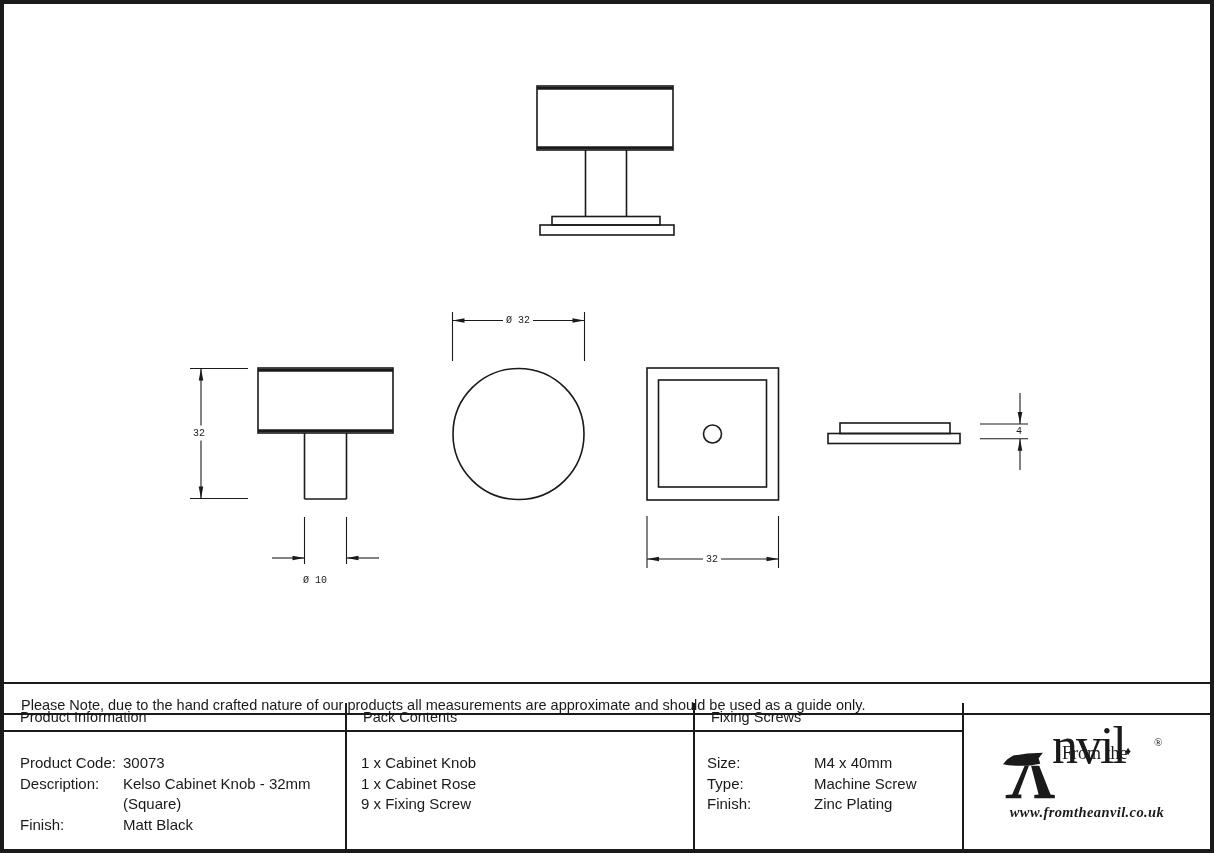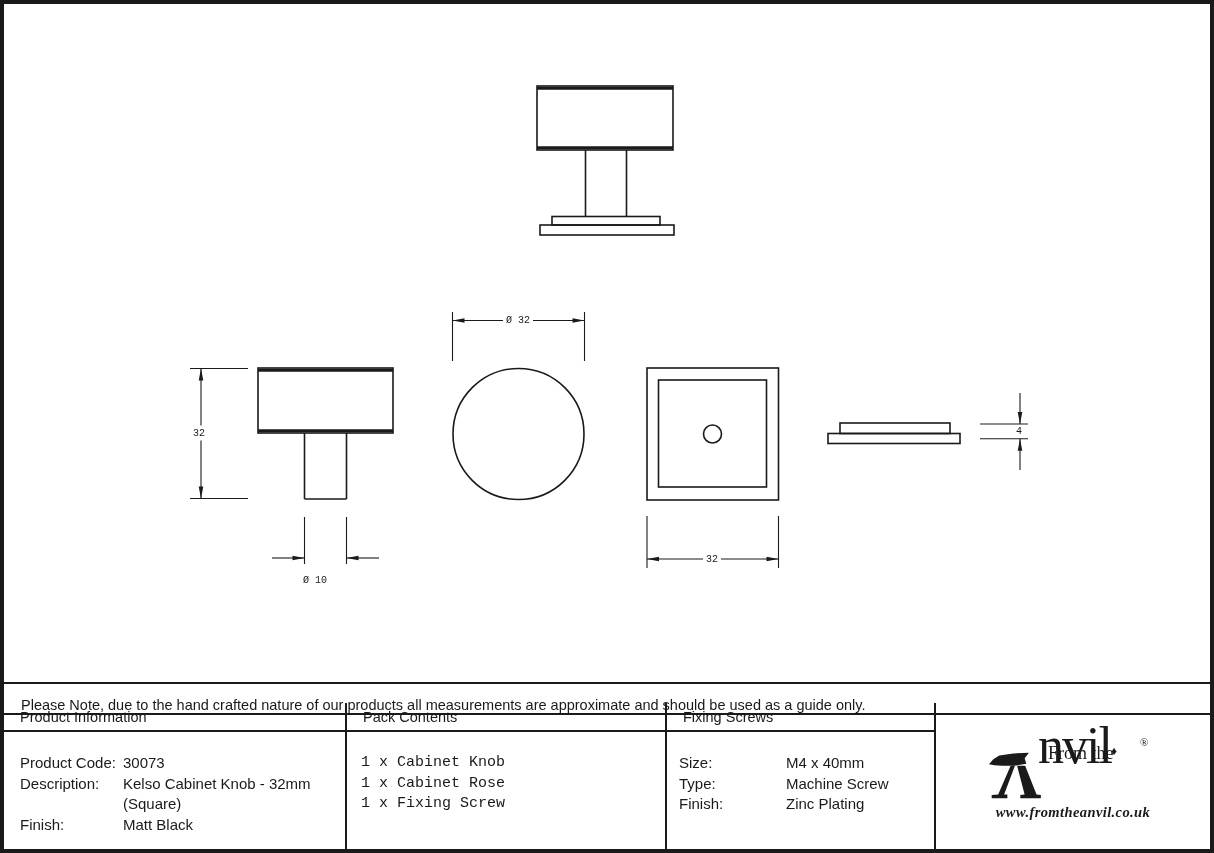--- a/index.html
+++ b/index.html
@@ -44,38 +44,38 @@
   }
   
   .spec-table{
     position:absolute;left:4px;right:4px;top:703px;bottom:4px;
     display:flex;
     box-sizing:border-box;
     justify-content:center;
   }
   .col{box-sizing:border-box;border-right:2px solid #1a1a1a;}
   .col-product{width:343px;}
-  .col-pack{width:320px;}
+  .col-pack{width:348px;}
   .col-fix{width:269px;}
   .col-logo{flex:1;border-right:none;position:relative;}
   .col-header{
     height:29px;
     border-bottom:2px solid #1a1a1a;
     box-sizing:border-box;
     display:flex;align-items:center;
     padding-left:16px;
     font-size:14.5px;
   }
   .col-body{padding-top:21px;font-size:15px;line-height:20.5px;}
   .kv-row{display:flex;}
   .kv-label{width:103px;flex:none;}
   .col-product .kv-row{padding-left:16px;}
   .col-fix .kv-row{padding-left:12px;}
   .col-fix .kv-label{width:107px;}
-  .pack-item{padding-left:14px;font-family:Liberation Mono, monospace;}
+  .pack-item{padding-left:14px;}
   
   .logo{position:relative;width:170px;height:80px;margin:40px auto 0;}
   .anvil-a{position:absolute;left:0px;top:5px;width:56px;height:54px;}
   .brand-tail{
     position:absolute;left:50px;top:3px;
     font-family:"Liberation Serif",serif;
     font-size:52px;line-height:0;
     letter-spacing:-2px;
   }
   .from-the{
@@ -217,21 +217,21 @@
       </div>
     </div>
 
     <div class="col col-pack">
       <div class="col-header">
         <span>Pack Contents</span>
       </div>
       <div class="col-body">
         <div class="pack-item">1 x Cabinet Knob</div>
         <div class="pack-item">1 x Cabinet Rose</div>
-        <div class="pack-item">1 x Fixing Screw</div>
+        <div class="pack-item">9 x Fixing Screw</div>
       </div>
     </div>
 
     <div class="col col-fix">
       <div class="col-header">
         <span>Fixing Screws</span>
       </div>
       <div class="col-body">
         <div class="kv-row">
           <span class="kv-label">Size:</span>

